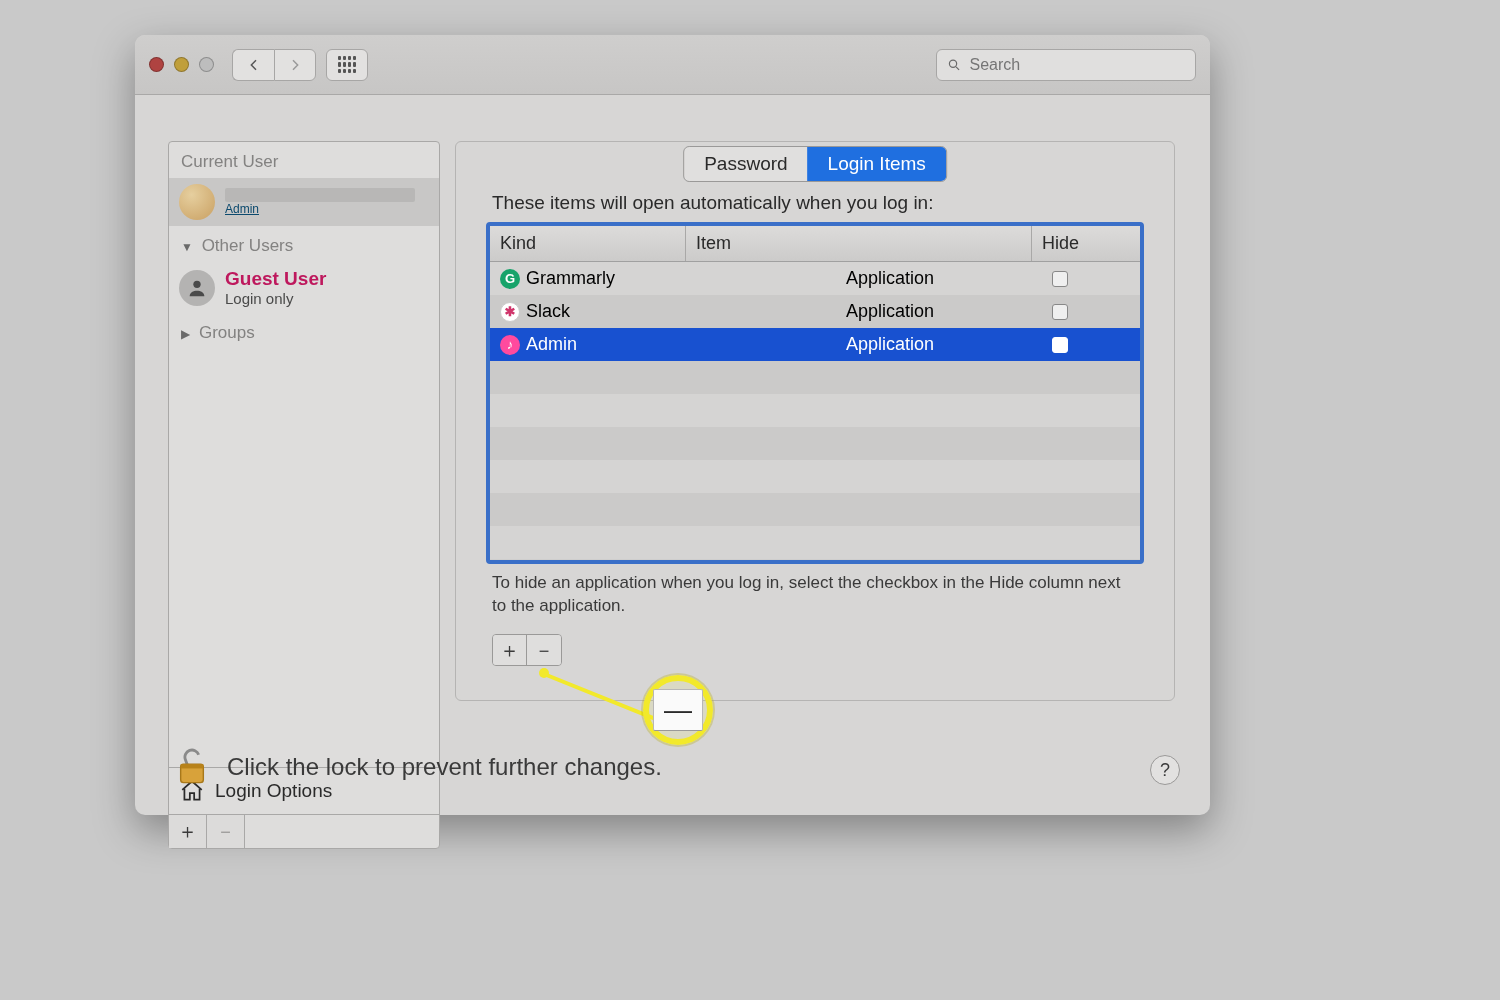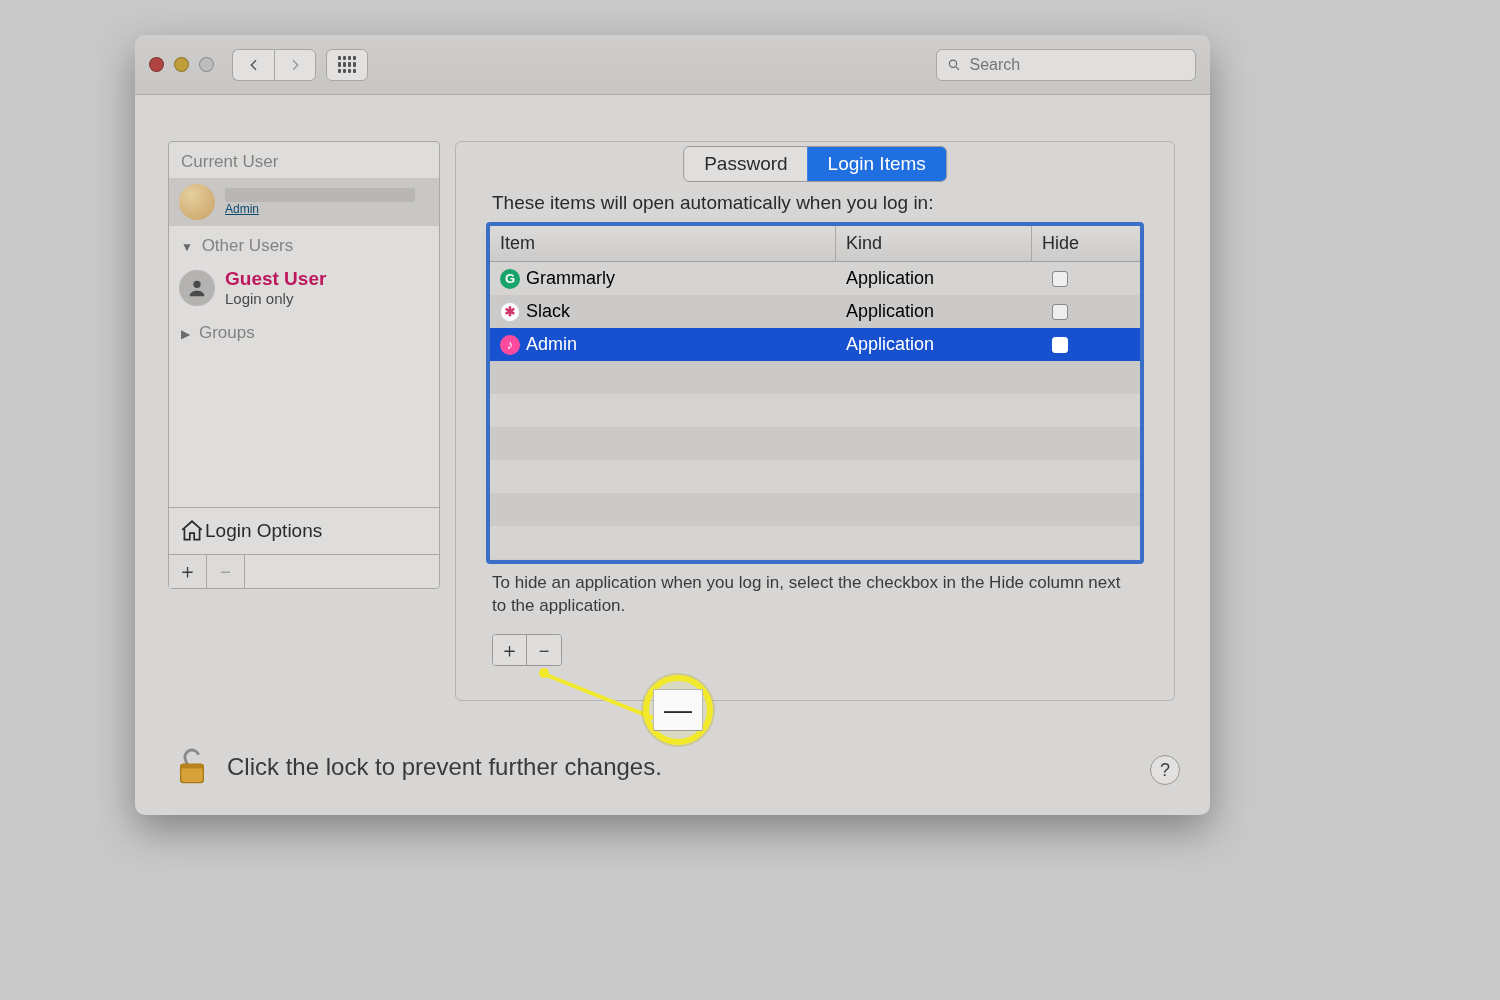--- a/index.html
+++ b/index.html
@@ -22,33 +22,33 @@
   .navbtn:last-child { border-radius: 0 6px 6px 0; }
   .gridbtn { margin-left: 10px; width: 42px; height: 32px; background: #e2e1e0; border: 1px solid #a7a6a5; border-radius: 6px; display: flex; align-items: center; justify-content: center; }
   .dotgrid { width: 18px; height: 18px; display: grid; grid-template-columns: repeat(4,1fr); grid-template-rows: repeat(3,1fr); gap: 2px; }
   .dotgrid span { background: #555; border-radius: 1px; }
   .title { position: absolute; left: 0; right: 0; text-align: center; font-size: 20px; color: #3a3a3a; font-weight: 500; pointer-events: none; }
   .search { margin-left: auto; width: 260px; height: 32px; background: #e0dfde; border: 1px solid #a7a6a5; border-radius: 6px; display: flex; align-items: center; padding: 0 10px; gap: 8px; }
   .search svg { width: 16px; height: 16px; fill: none; stroke: #6a6a6a; stroke-width: 2; }
   .search input { border: none; background: transparent; outline: none; font-size: 16px; color: #000000; width: 100%; }
 
   
-  .sidebar { position: absolute; left: 33px; top: 106px; width: 272px; height: 448px; background: #dedddc; border: 1px solid #a9a8a7; border-radius: 4px; display: flex; flex-direction: column; }
+  .sidebar { position: absolute; left: 33px; top: 106px; width: 272px; height: 708px; background: #dedddc; border: 1px solid #a9a8a7; border-radius: 4px; display: flex; flex-direction: column; }
   .shead { padding: 10px 12px 6px; color: #838281; font-size: 17px; }
   .userrow { display: flex; align-items: center; padding: 6px 10px; gap: 10px; }
   .userrow.cur { background: #c8c7c6; }
   .avatar { width: 36px; height: 36px; border-radius: 50%; background: radial-gradient(circle at 35% 30%, #e6cf9f, #c9a062); }
   .avatar.guest { background: #b4b3b2; display: flex; align-items: center; justify-content: center; }
   .avatar.guest svg { width: 22px; height: 22px; fill: #4a4a4a; }
   .uname { background: #b8b7b6; width: 190px; height: 14px; border-radius: 2px; }
   .urole { font-size: 12px; color: #0c4a6e; text-decoration: underline; }
   .utitle { font-size: 19px; color: #be185d; font-weight: bold; }
   .usub { font-size: 15px; color: #4a4a4a; }
   .shead .disclosure { display: inline-block; margin-right: 4px; color: #6a6a6a; font-size: 12px; }
-  .loginopts { margin-top: auto; border-top: 1px solid #a9a8a7; padding: 10px 10px; display: flex; align-items: center; font-size: 19px; color: #2a2a2a; }
+  .loginopts { margin-top: auto; border-top: 1px solid #a9a8a7; padding: 10px 10px; display: flex; align-items: center; gap: 10px; font-size: 19px; color: #2a2a2a; }
   .loginopts svg { width: 26px; height: 26px; fill: none; stroke: #2a2a2a; stroke-width: 1.6; }
   .sbbuttons { display: flex; border-top: 1px solid #a9a8a7; height: 34px; }
   .sqbtn { width: 38px; border-right: 1px solid #a9a8a7; display: flex; align-items: center; justify-content: center; font-size: 20px; color: #3a3a3a; background: #dcdbda; }
   .sqbtn.dis { color: #9a9998; }
 
   
   .panel { position: absolute; left: 320px; top: 106px; width: 720px; height: 560px; background: #d7d6d5; border: 1px solid #b5b4b3; border-radius: 6px; }
   .tabs { position: absolute; left: 50%; transform: translateX(-50%); top: -16px; display: flex; border: 1px solid #9a9998; border-radius: 6px; overflow: hidden; background: #e0dfde; margin-top: 20px; }
   .tab { padding: 6px 20px; font-size: 19px; color: #2a2a2a; }
   .tab.active { background: #1f6fe0; color: #fff; }
@@ -181,22 +181,22 @@
 
   <div class="panel">
     <div class="tabs">
       <div class="tab">Password</div>
       <div class="tab active">Login Items</div>
     </div>
     <div class="hint">These items will open automatically when you log in:</div>
 
     <div class="table">
       <div class="thead">
+        <div class="th kind">Kind</div>
         <div class="th item">Item</div>
-        <div class="th kind">Kind</div>
         <div class="th hide">Hide</div>
       </div>
       <div class="rows" id="rows">
           <div class="tr">
             <div class="td item">
               <span class="appicon" style="background:#17a36a;">G</span>
               <span>Grammarly</span>
             </div>
             <div class="td kind">Application</div>
             <div class="td hide">

